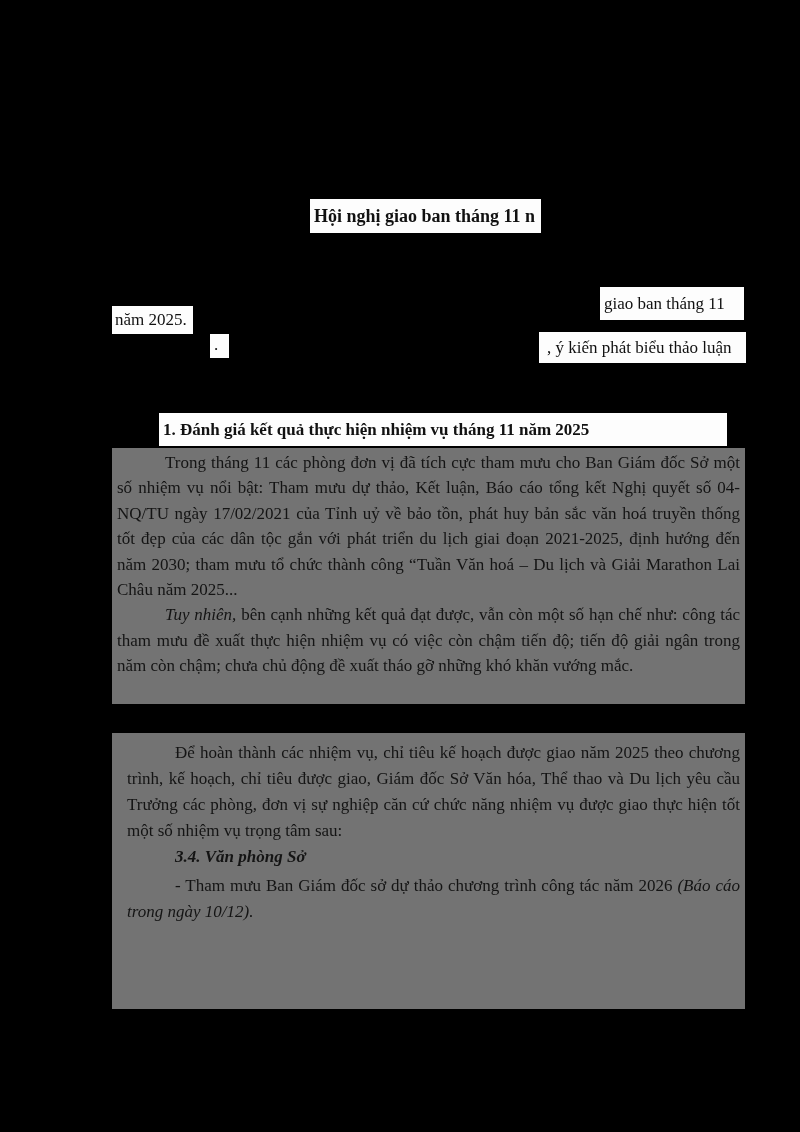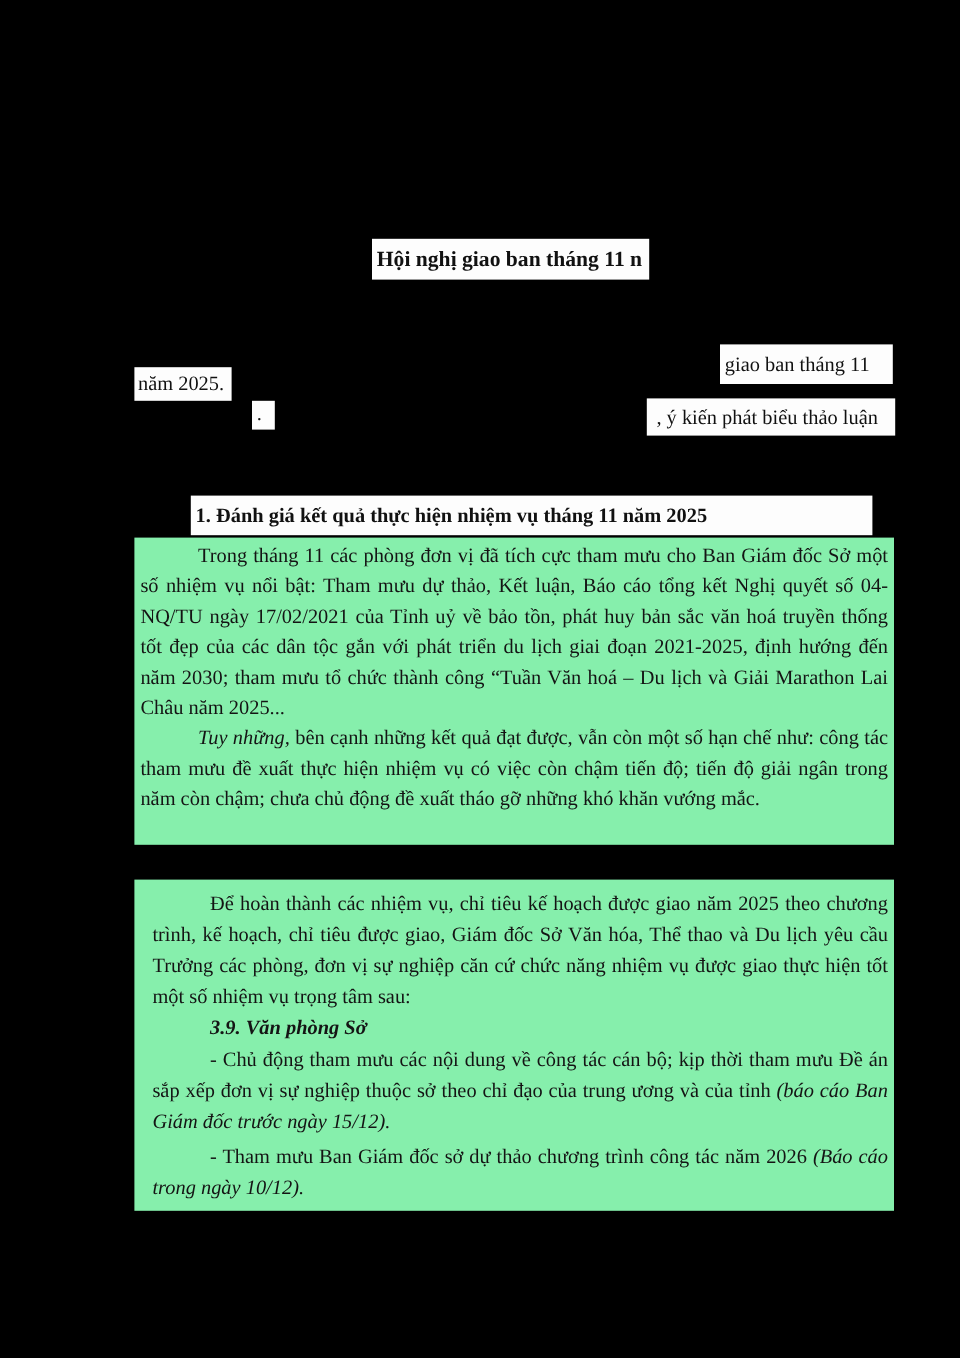--- a/index.html
+++ b/index.html
@@ -31,21 +31,21 @@
     font-size: 17px; line-height: 22px; padding-left: 4px; box-sizing: border-box; }
   .frag-ykien{ left: 539px; top: 332px; width: 207px; height: 31px;
     font-size: 17px; line-height: 31px; padding-left: 8px; box-sizing: border-box; }
   .heading1 {
     left: 159px; top: 413px; width: 568px; height: 33px;
     font-size: 17px; font-weight: bold; line-height: 33px; padding-left: 4px;
     box-sizing: border-box;
   }
   .textblock {
     position: absolute;
-    background: #86efac;
+    background: #737373;
     box-sizing: border-box;
     font-size: 17px;
     text-align: justify;
     color: #141414;
   }
   .block1 {
     left: 112px; top: 448px; width: 633px; height: 256px;
     padding: 2px 5px 0 5px; line-height: 25.4px;
   }
   .block2 {
@@ -72,32 +72,29 @@
 
   <div class="wbox frag-ykien">, ý kiến phát biểu thảo luận</div>
 
   <div class="wbox heading1">1. Đánh giá kết quả thực hiện nhiệm vụ tháng 11 năm 2025</div>
 
   <div class="textblock block1">
     <p>
       <span>Trong tháng 11 các phòng đơn vị đã tích cực tham mưu cho Ban Giám đốc Sở một số nhiệm vụ nổi bật: Tham mưu dự thảo, Kết luận, Báo cáo tổng kết Nghị quyết số 04-NQ/TU ngày 17/02/2021 của Tỉnh uỷ về bảo tồn, phát huy bản sắc văn hoá truyền thống tốt đẹp của các dân tộc gắn với phát triển du lịch giai đoạn 2021-2025, định hướng đến năm 2030; tham mưu tổ chức thành công “Tuần Văn hoá – Du lịch và Giải Marathon Lai Châu năm 2025...</span>
     </p>
     <p>
-      <span class="i">Tuy những,</span><span> bên cạnh những kết quả đạt được, vẫn còn một số hạn chế như: công tác tham mưu đề xuất thực hiện nhiệm vụ có việc còn chậm tiến độ; tiến độ giải ngân trong năm còn chậm; chưa chủ động đề xuất tháo gỡ những khó khăn vướng mắc.</span>
+      <span class="i">Tuy nhiên,</span><span> bên cạnh những kết quả đạt được, vẫn còn một số hạn chế như: công tác tham mưu đề xuất thực hiện nhiệm vụ có việc còn chậm tiến độ; tiến độ giải ngân trong năm còn chậm; chưa chủ động đề xuất tháo gỡ những khó khăn vướng mắc.</span>
     </p>
   </div>
 
   <div class="textblock block2">
     <p>
       <span>Để hoàn thành các nhiệm vụ, chỉ tiêu kế hoạch được giao năm 2025 theo chương trình, kế hoạch, chỉ tiêu được giao, Giám đốc Sở Văn hóa, Thể thao và Du lịch yêu cầu Trưởng các phòng, đơn vị sự nghiệp căn cứ chức năng nhiệm vụ được giao thực hiện tốt một số nhiệm vụ trọng tâm sau:</span>
     </p>
     <p>
-      <span class="bi">3.9. Văn phòng Sở</span>
-    </p>
-    <p>
-      <span>- Chủ động tham mưu các nội dung về công tác cán bộ; kịp thời tham mưu Đề án sắp xếp đơn vị sự nghiệp thuộc sở theo chỉ đạo của trung ương và của tỉnh </span><span class="i">(báo cáo Ban Giám đốc trước ngày 15/12).</span>
+      <span class="bi">3.4. Văn phòng Sở</span>
     </p>
     <p class="mt">
       <span>- Tham mưu Ban Giám đốc sở dự thảo chương trình công tác năm 2026 </span><span class="i">(Báo cáo trong ngày 10/12).</span>
     </p>
   </div>
 
 </div>
 
 </body></html>

